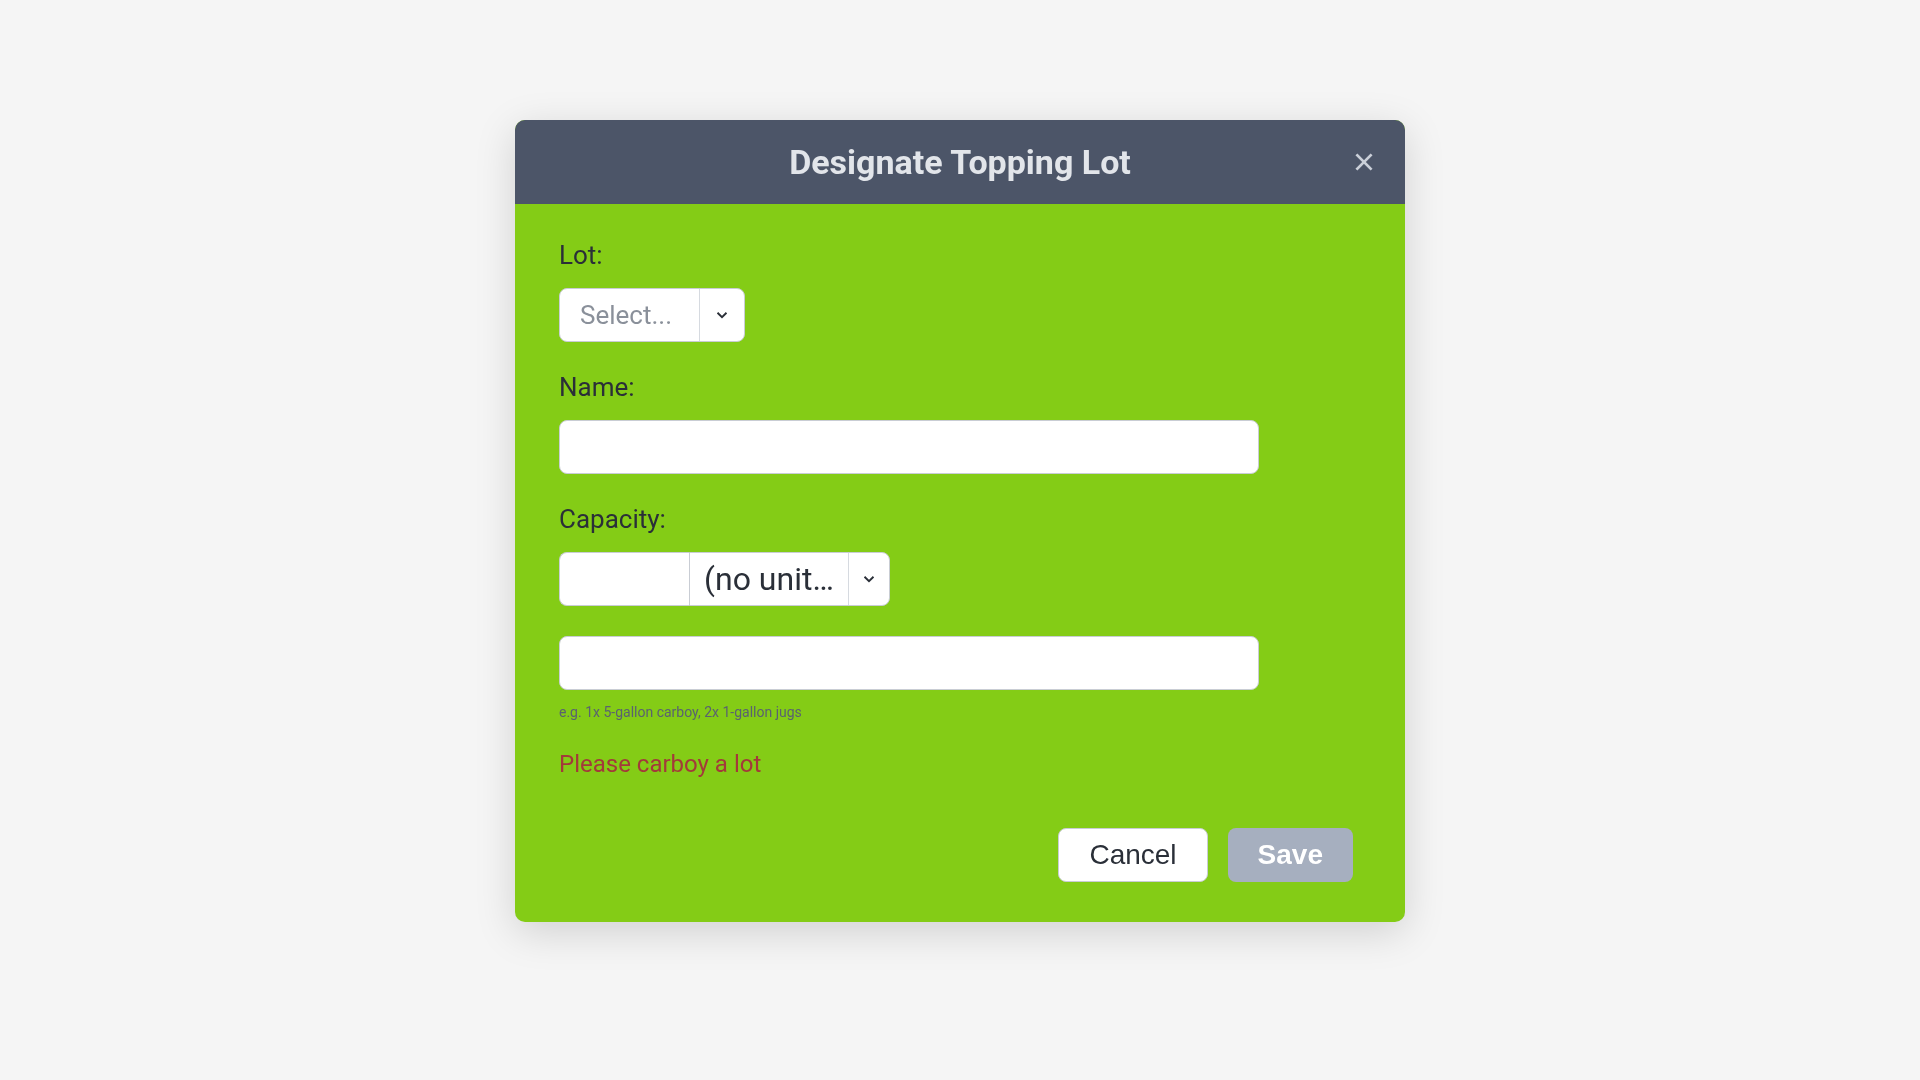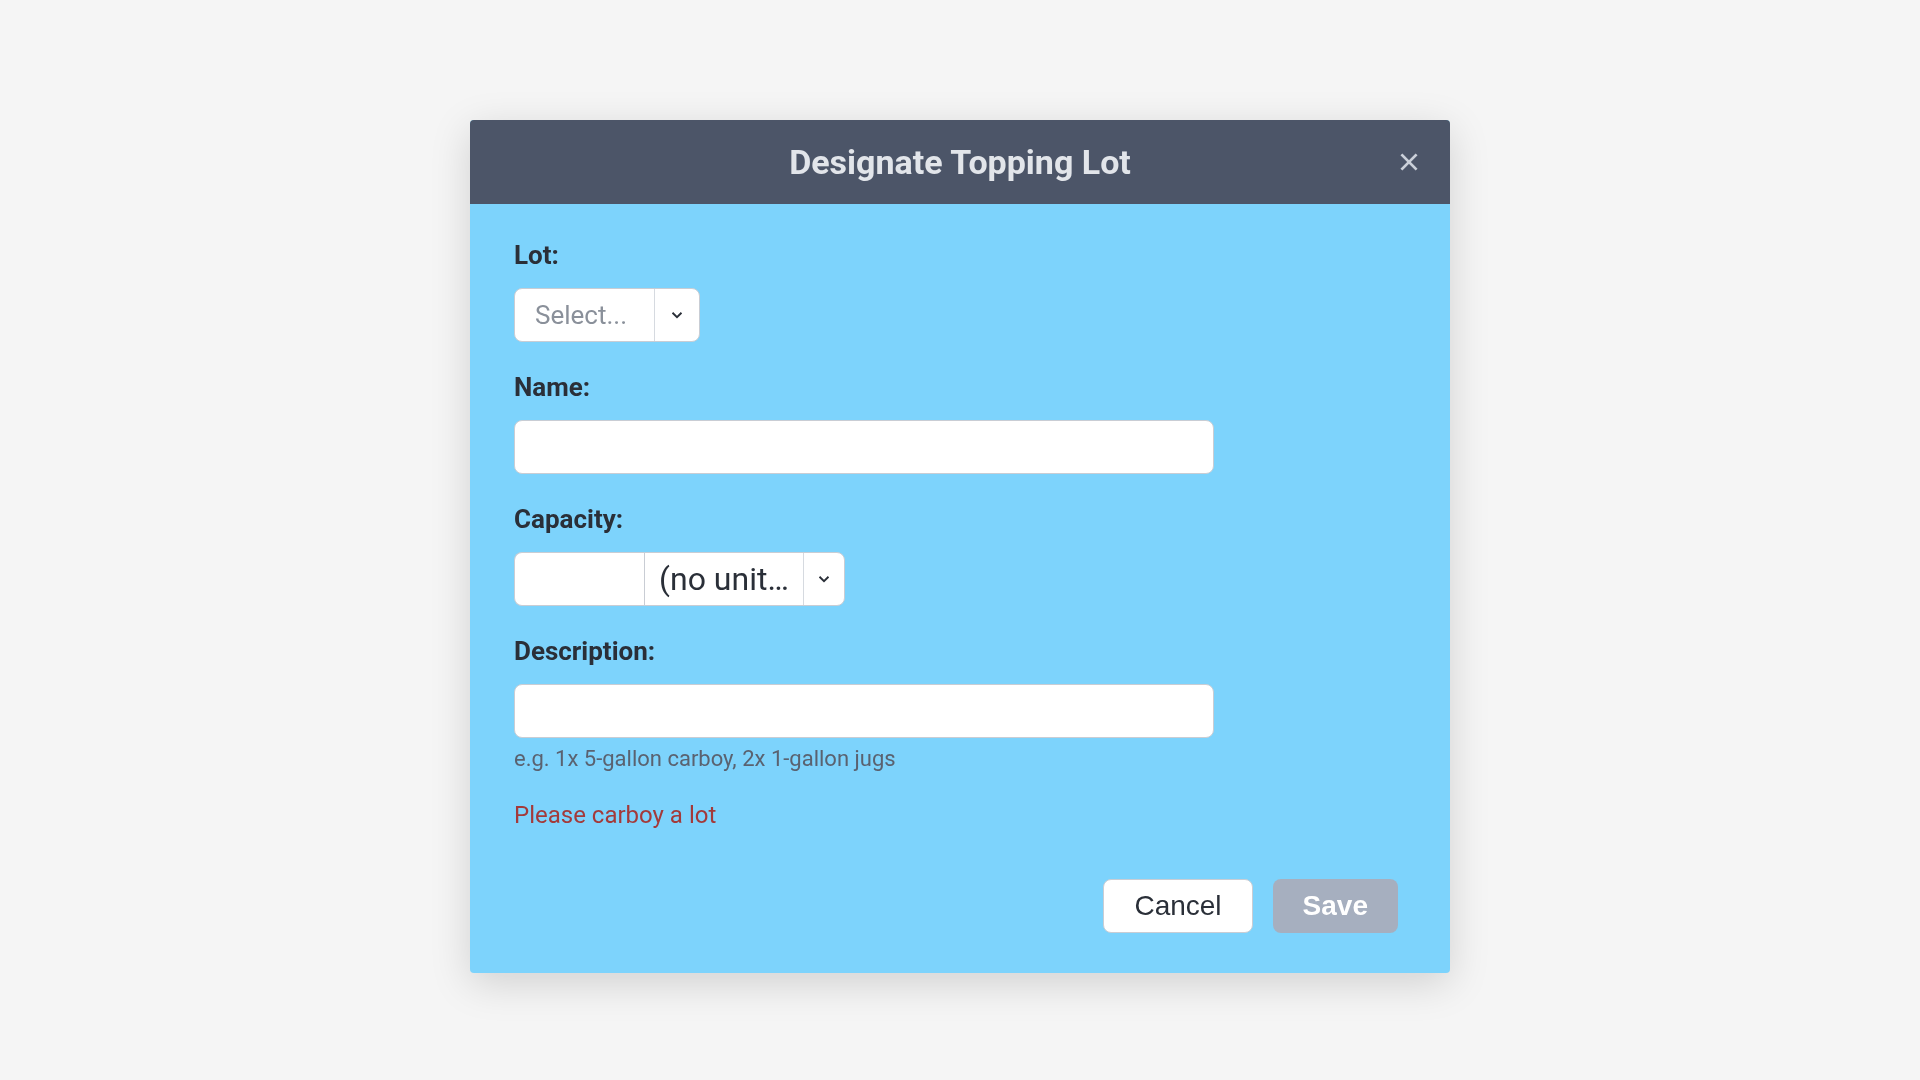--- a/index.html
+++ b/index.html
@@ -13,23 +13,23 @@
       background: #f5f5f5;
       width: 1920px;
       height: 1080px;
       display: flex;
       align-items: flex-start;
       justify-content: center;
       padding-top: 120px;
     }
     
     .modal {
-      width: 980px;
-      background: #7dd3fc;
-      border-radius: 4px;
+      width: 890px;
+      background: #84cc16;
+      border-radius: 10px;
       overflow: hidden;
       box-shadow: 0 10px 40px rgba(0,0,0,0.15);
     }
     
     .modal-header {
       background: #4c5568;
       padding: 22px 32px;
       display: flex;
       align-items: center;
       justify-content: center;
@@ -69,21 +69,21 @@
       padding: 36px 44px 40px 44px;
     }
     
     .form-group {
       margin-bottom: 30px;
     }
     
     .form-label {
       display: block;
       font-size: 26px;
-      font-weight: 700;
+      font-weight: 400;
       color: #2a2f38;
       margin-bottom: 18px;
     }
     
     .select-wrapper {
       display: inline-flex;
       border: 1px solid #c9cdd4;
       border-radius: 8px;
       overflow: hidden;
       height: 54px;
@@ -173,23 +173,23 @@
     
     .unit-arrow svg {
       width: 18px;
       height: 18px;
       stroke: #2a2f38;
       stroke-width: 2.5;
       fill: none;
     }
     
     .help-text {
-      font-size: 22px;
+      font-size: 14px;
       color: #5a6270;
-      margin-top: 8px;
+      margin-top: 14px;
     }
     
     .error-text {
       font-size: 24px;
       color: #a33a3a;
       margin-top: 30px;
       margin-bottom: 50px;
     }
     
     .modal-footer {
@@ -268,21 +268,20 @@
           <div class="unit-arrow">
             <svg viewBox="0 0 24 24">
               <polyline points="6 9 12 15 18 9"></polyline>
             </svg>
           </div>
         </div>
       </div>
     </div>
 
     <div class="form-group" style="margin-bottom:0">
-      <label class="form-label">Description:</label>
       <input type="text" class="text-input" value="" style="">
       <div class="help-text">e.g. 1x 5-gallon carboy, 2x 1-gallon jugs</div>
     </div>
 
     <div class="error-text">Please carboy a lot</div>
 
     <div class="modal-footer">
       <button class="btn btn-cancel">Cancel</button>
       <button class="btn btn-save">Save</button>
     </div>

